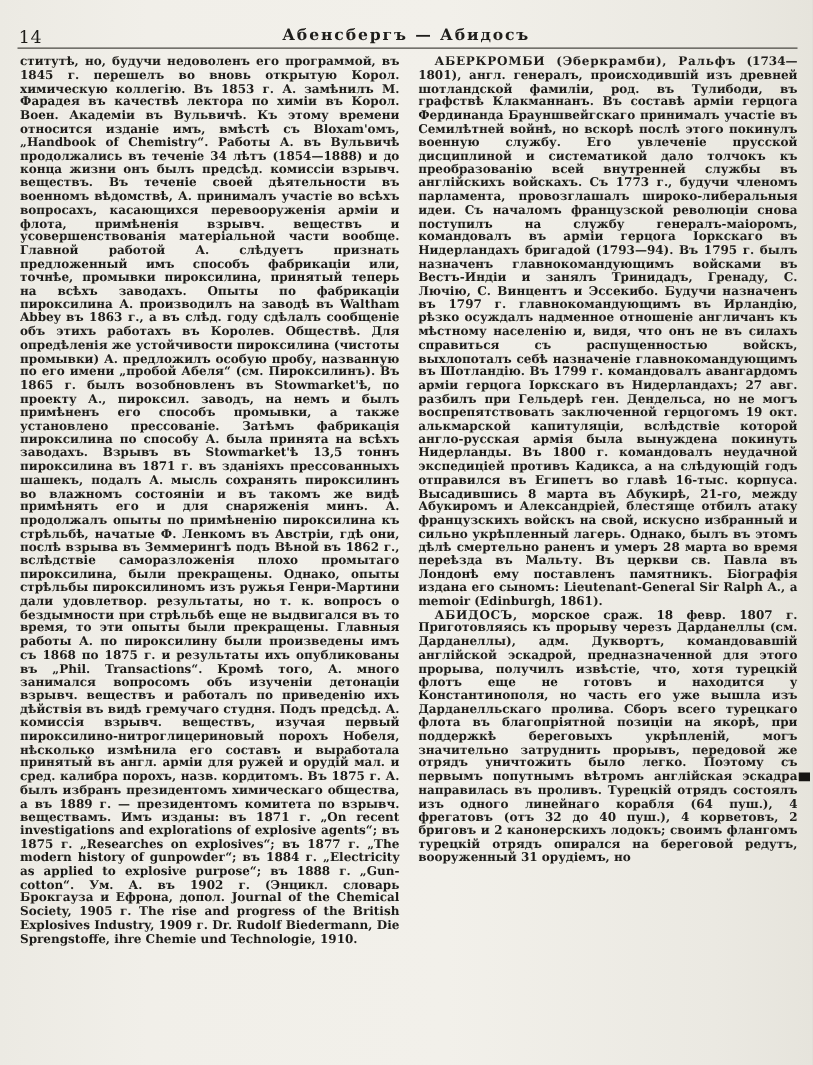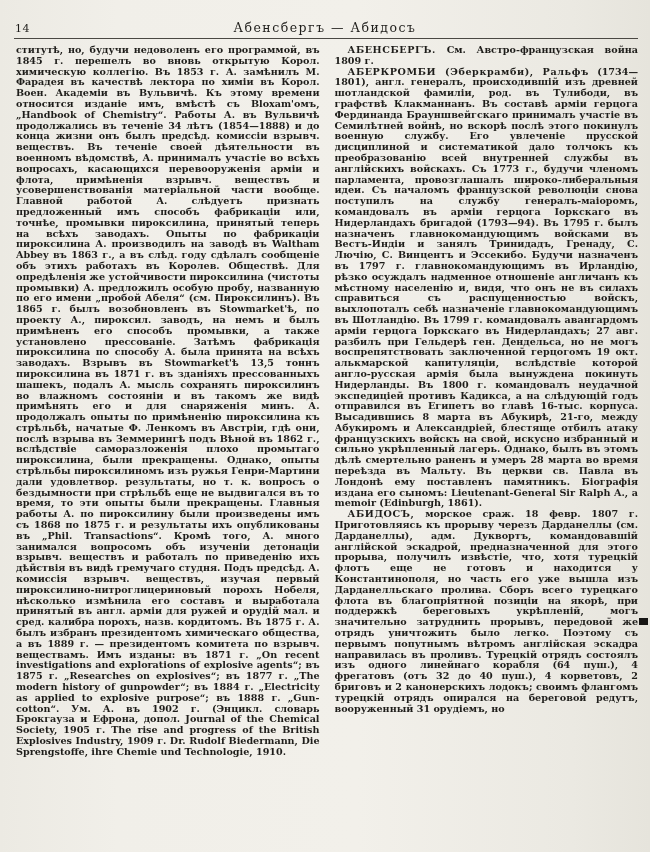--- a/index.html
+++ b/index.html
@@ -9,24 +9,24 @@
     font-family: "DejaVu Serif", "Liberation Serif", serif;
     color: #1e1d1a;
     position: relative;
     overflow: hidden;
   }
   .page {
     position: absolute; inset: 0;
     background: linear-gradient(90deg, #eceae3 0%, #f1efe9 18%, #f2f0ea 55%, #ebe9e2 88%, #e6e4dc 100%);
   }
   .header { position: absolute; top: 20px; left: 15px; right: 15px; height: 16px; }
-  .page-number { position: absolute; left: 0; top: 2px; font-size: 11px; letter-spacing: 0.5px; text-align: center; }
+  .page-number { position: absolute; left: 0; top: 2px; font-size: 14px; letter-spacing: 0.5px; text-align: center; }
   .running-head {
     position: absolute; left: 0; right: 0; top: 0;
-    text-align: center; font-weight: normal; font-size: 12.5px; letter-spacing: 1.5px;
+    text-align: center; font-weight: bold; font-size: 12.5px; letter-spacing: 1.5px;
   }
   .rule { position: absolute; top: 38px; left: 14px; right: 12px; border-top: 1.2px solid #4a4843; }
   .columns {
     position: absolute; top: 45px; left: 16px; right: 12px; bottom: 5px;
     display: flex; gap: 15px;
   }
   .col {
     flex: 1; min-width: 0;
     font-size: 9.6px; line-height: 10.8px;
     text-align: justify;
@@ -55,21 +55,20 @@
   <div class="rule"></div>
 
   <div class="columns">
 
     <div class="col">
       <p>ститутѣ, но, будучи недоволенъ его программой, въ 1845 г. перешелъ во вновь открытую Корол. химическую коллегію. Въ 1853 г. А. замѣнилъ М. Фарадея въ качествѣ лектора по химіи въ Корол. Воен. Академіи въ Вульвичѣ. Къ этому времени относится изданіе имъ, вмѣстѣ съ Bloxam'омъ, „Handbook of Chemistry“. Работы А. въ Вульвичѣ продолжались въ теченіе 34 лѣтъ (1854—1888) и до конца жизни онъ былъ предсѣд. комиссіи взрывч. веществъ. Въ теченіе своей дѣятельности въ военномъ вѣдомствѣ, А. принималъ участіе во всѣхъ вопросахъ, касающихся перевооруженія арміи и флота, примѣненія взрывч. веществъ и усовершенствованія матеріальной части вообще. Главной работой А. слѣдуетъ признать предложенный имъ способъ фабрикаціи или, точнѣе, промывки пироксилина, принятый теперь на всѣхъ заводахъ. Опыты по фабрикаціи пироксилина А. производилъ на заводѣ въ Waltham Abbey въ 1863 г., а въ слѣд. году сдѣлалъ сообщеніе объ этихъ работахъ въ Королев. Обществѣ. Для опредѣленія же устойчивости пироксилина (чистоты промывки) А. предложилъ особую пробу, названную по его имени „пробой Абеля“ (см. Пироксилинъ). Въ 1865 г. былъ возобновленъ въ Stowmarket'ѣ, по проекту А., пироксил. заводъ, на немъ и былъ примѣненъ его способъ промывки, а также установлено прессованіе. Затѣмъ фабрикація пироксилина по способу А. была принята на всѣхъ заводахъ. Взрывъ въ Stowmarket'ѣ 13,5 тоннъ пироксилина въ 1871 г. въ зданіяхъ прессованныхъ шашекъ, подалъ А. мысль сохранять пироксилинъ во влажномъ состояніи и въ такомъ же видѣ примѣнять его и для снаряженія минъ. А. продолжалъ опыты по примѣненію пироксилина къ стрѣльбѣ, начатые Ф. Ленкомъ въ Австріи, гдѣ они, послѣ взрыва въ Земмерингѣ подъ Вѣной въ 1862 г., вслѣдствіе саморазложенія плохо промытаго пироксилина, были прекращены. Однако, опыты стрѣльбы пироксилиномъ изъ ружья Генри-Мартини дали удовлетвор. результаты, но т. к. вопросъ о бездымности при стрѣльбѣ еще не выдвигался въ то время, то эти опыты были прекращены. Главныя работы А. по пироксилину были произведены имъ съ 1868 по 1875 г. и результаты ихъ опубликованы въ „Phil. Transactions“. Кромѣ того, А. много занимался вопросомъ объ изученіи детонаціи взрывч. веществъ и работалъ по приведенію ихъ дѣйствія въ видѣ гремучаго студня. Подъ предсѣд. А. комиссія взрывч. веществъ, изучая первый пироксилино-нитроглицериновый порохъ Нобеля, нѣсколько измѣнила его составъ и выработала принятый въ англ. арміи для ружей и орудій мал. и сред. калибра порохъ, назв. кордитомъ. Въ 1875 г. А. былъ избранъ президентомъ химическаго общества, а въ 1889 г. — президентомъ комитета по взрывч. веществамъ. Имъ изданы: въ 1871 г. „On recent investigations and explorations of explosive agents“; въ 1875 г. „Researches on explosives“; въ 1877 г. „The modern history of gunpowder“; въ 1884 г. „Electricity as applied to explosive purpose“; въ 1888 г. „Gun-cotton“. Ум. А. въ 1902 г. (Энцикл. словарь Брокгауза и Ефрона, допол. Journal of the Chemical Society, 1905 г. The rise and progress of the British Explosives Industry, 1909 г. Dr. Rudolf Biedermann, Die Sprengstoffe, ihre Chemie und Technologie, 1910.</p>
     </div>
 
     <div class="col">
 
-      <p class="article"><b class="headword">АБЕНСБЕРГЪ.</b> <b>См. Австро-французская война 1809 г.</b></p>
 
       <p class="article"><b class="headword">АБЕРКРОМБИ (Эберкрамби), Ральфъ</b> <span>(1734—1801), англ. генералъ, происходившій изъ древней шотландской фамиліи, род. въ Тулибоди, въ графствѣ Клакманнанъ. Въ составѣ арміи герцога Фердинанда Брауншвейгскаго принималъ участіе въ Семилѣтней войнѣ, но вскорѣ послѣ этого покинулъ военную службу. Его увлеченіе прусской дисциплиной и систематикой дало толчокъ къ преобразованію всей внутренней службы въ англійскихъ войскахъ. Съ 1773 г., будучи членомъ парламента, провозглашалъ широко-либеральныя идеи. Съ началомъ французской революціи снова поступилъ на службу генералъ-маіоромъ, командовалъ въ арміи герцога Іоркскаго въ Нидерландахъ бригадой (1793—94). Въ 1795 г. былъ назначенъ главнокомандующимъ войсками въ Вестъ-Индіи и занялъ Тринидадъ, Гренаду, С. Лючію, С. Винцентъ и Эссекибо. Будучи назначенъ въ 1797 г. главнокомандующимъ въ Ирландію, рѣзко осуждалъ надменное отношеніе англичанъ къ мѣстному населенію и, видя, что онъ не въ силахъ справиться съ распущенностью войскъ, выхлопоталъ себѣ назначеніе главнокомандующимъ въ Шотландію. Въ 1799 г. командовалъ авангардомъ арміи герцога Іоркскаго въ Нидерландахъ; 27 авг. разбилъ при Гельдерѣ ген. Дендельса, но не могъ воспрепятствовать заключенной герцогомъ 19 окт. алькмарской капитуляціи, вслѣдствіе которой англо-русская армія была вынуждена покинуть Нидерланды. Въ 1800 г. командовалъ неудачной экспедиціей противъ Кадикса, а на слѣдующій годъ отправился въ Египетъ во главѣ 16-тыс. корпуса. Высадившись 8 марта въ Абукирѣ, 21-го, между Абукиромъ и Александріей, блестяще отбилъ атаку французскихъ войскъ на свой, искусно избранный и сильно укрѣпленный лагерь. Однако, былъ въ этомъ дѣлѣ смертельно раненъ и умеръ 28 марта во время переѣзда въ Мальту. Въ церкви св. Павла въ Лондонѣ ему поставленъ памятникъ. Біографія издана его сыномъ: Lieutenant-General Sir Ralph A., a memoir (Edinburgh, 1861).</span></p>
 
       <p class="article"><b class="headword">АБИДОСЪ,</b> <span>морское сраж. 18 февр. 1807 г. Приготовляясь къ прорыву черезъ Дарданеллы (см. Дарданеллы), адм. Дуквортъ, командовавшій англійской эскадрой, предназначенной для этого прорыва, получилъ извѣстіе, что, хотя турецкій флотъ еще не готовъ и находится у Константинополя, но часть его уже вышла изъ Дарданелльскаго пролива. Сборъ всего турецкаго флота въ благопріятной позиціи на якорѣ, при поддержкѣ береговыхъ укрѣпленій, могъ значительно затруднить прорывъ, передовой же отрядъ уничтожить было легко. Поэтому съ первымъ попутнымъ вѣтромъ англійская эскадра направилась въ проливъ. Турецкій отрядъ состоялъ изъ одного линейнаго корабля (64 пуш.), 4 фрегатовъ (отъ 32 до 40 пуш.), 4 корветовъ, 2 бриговъ и 2 канонерскихъ лодокъ; своимъ флангомъ турецкій отрядъ опирался на береговой редутъ, вооруженный 31 орудіемъ, но</span></p>
     </div>
 
   </div>
 
   <div class="ink-mark"></div>
 

